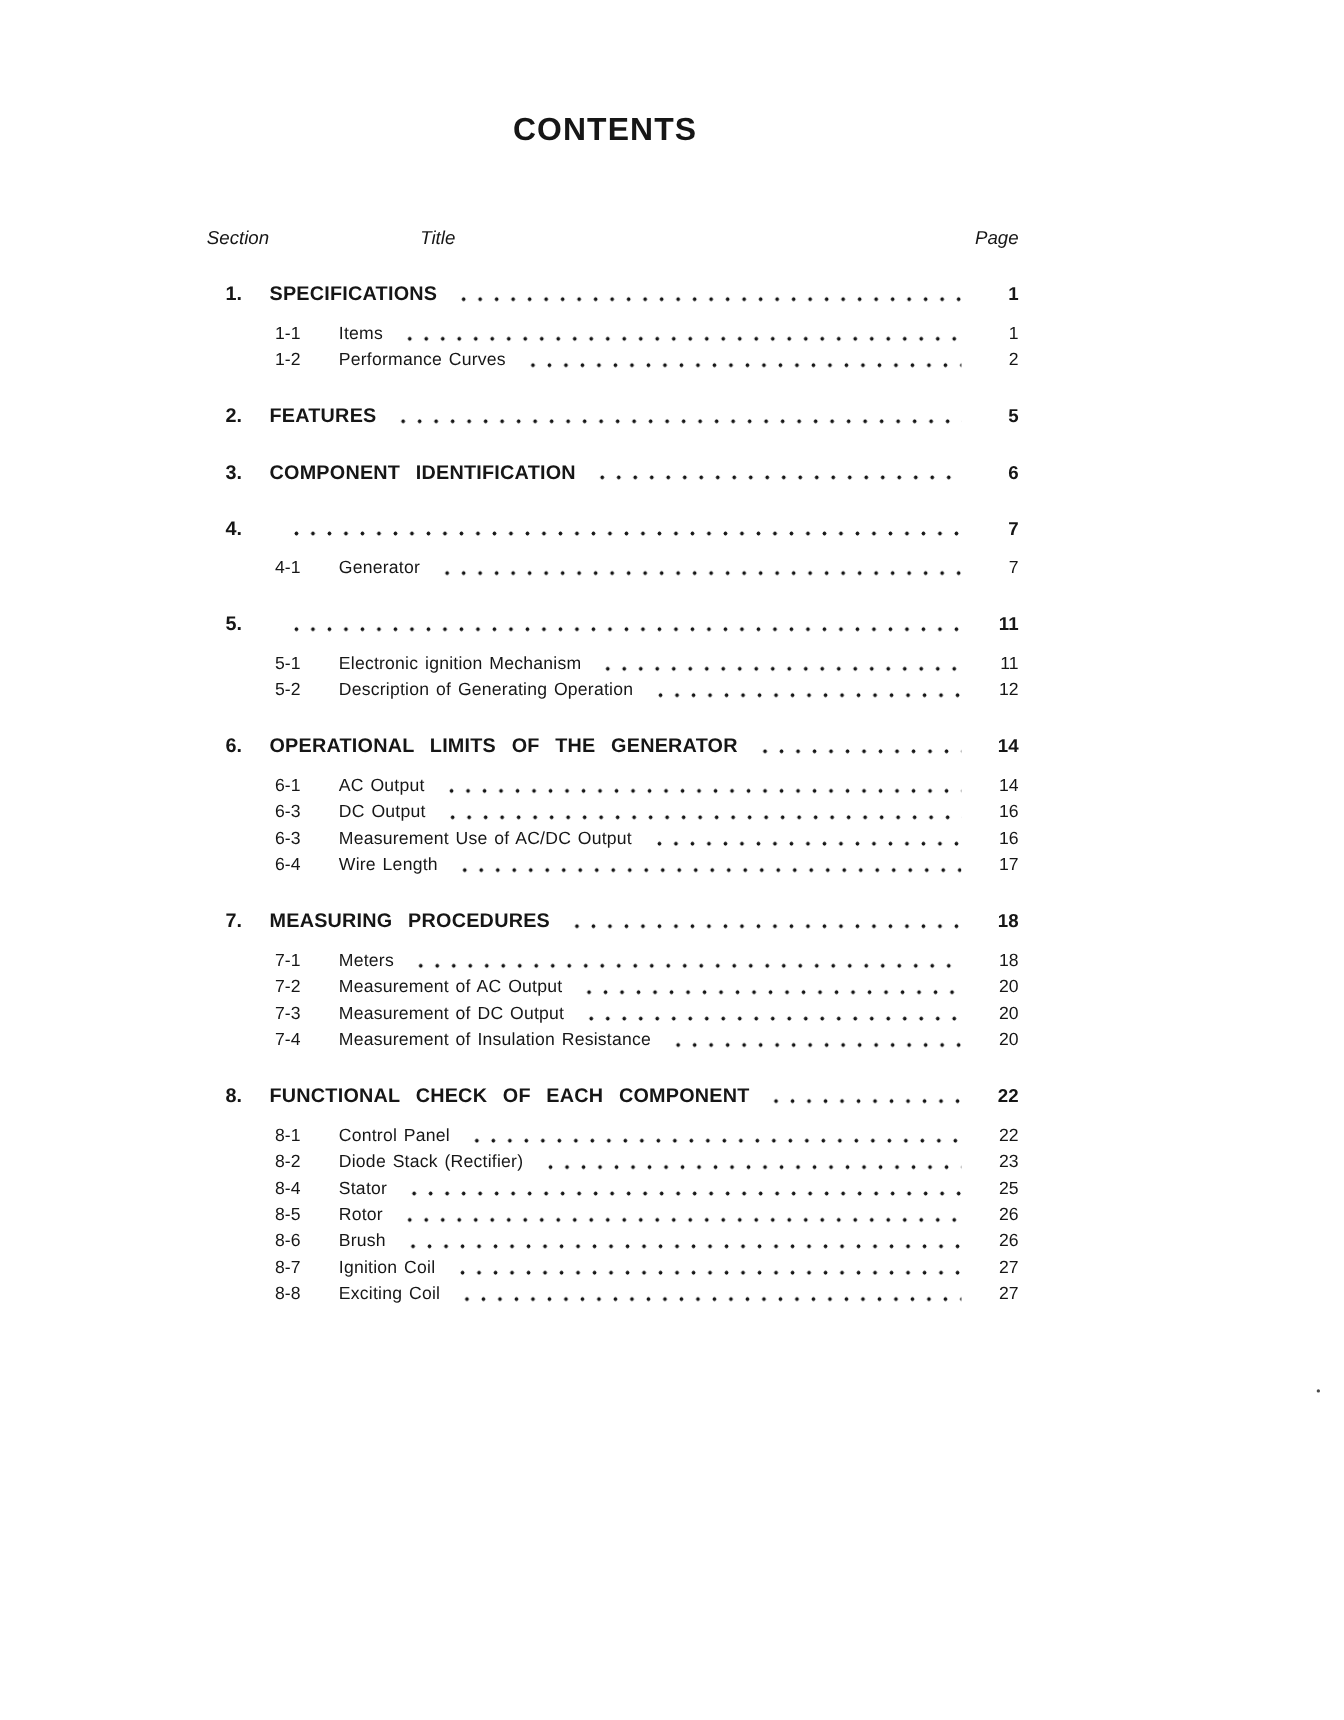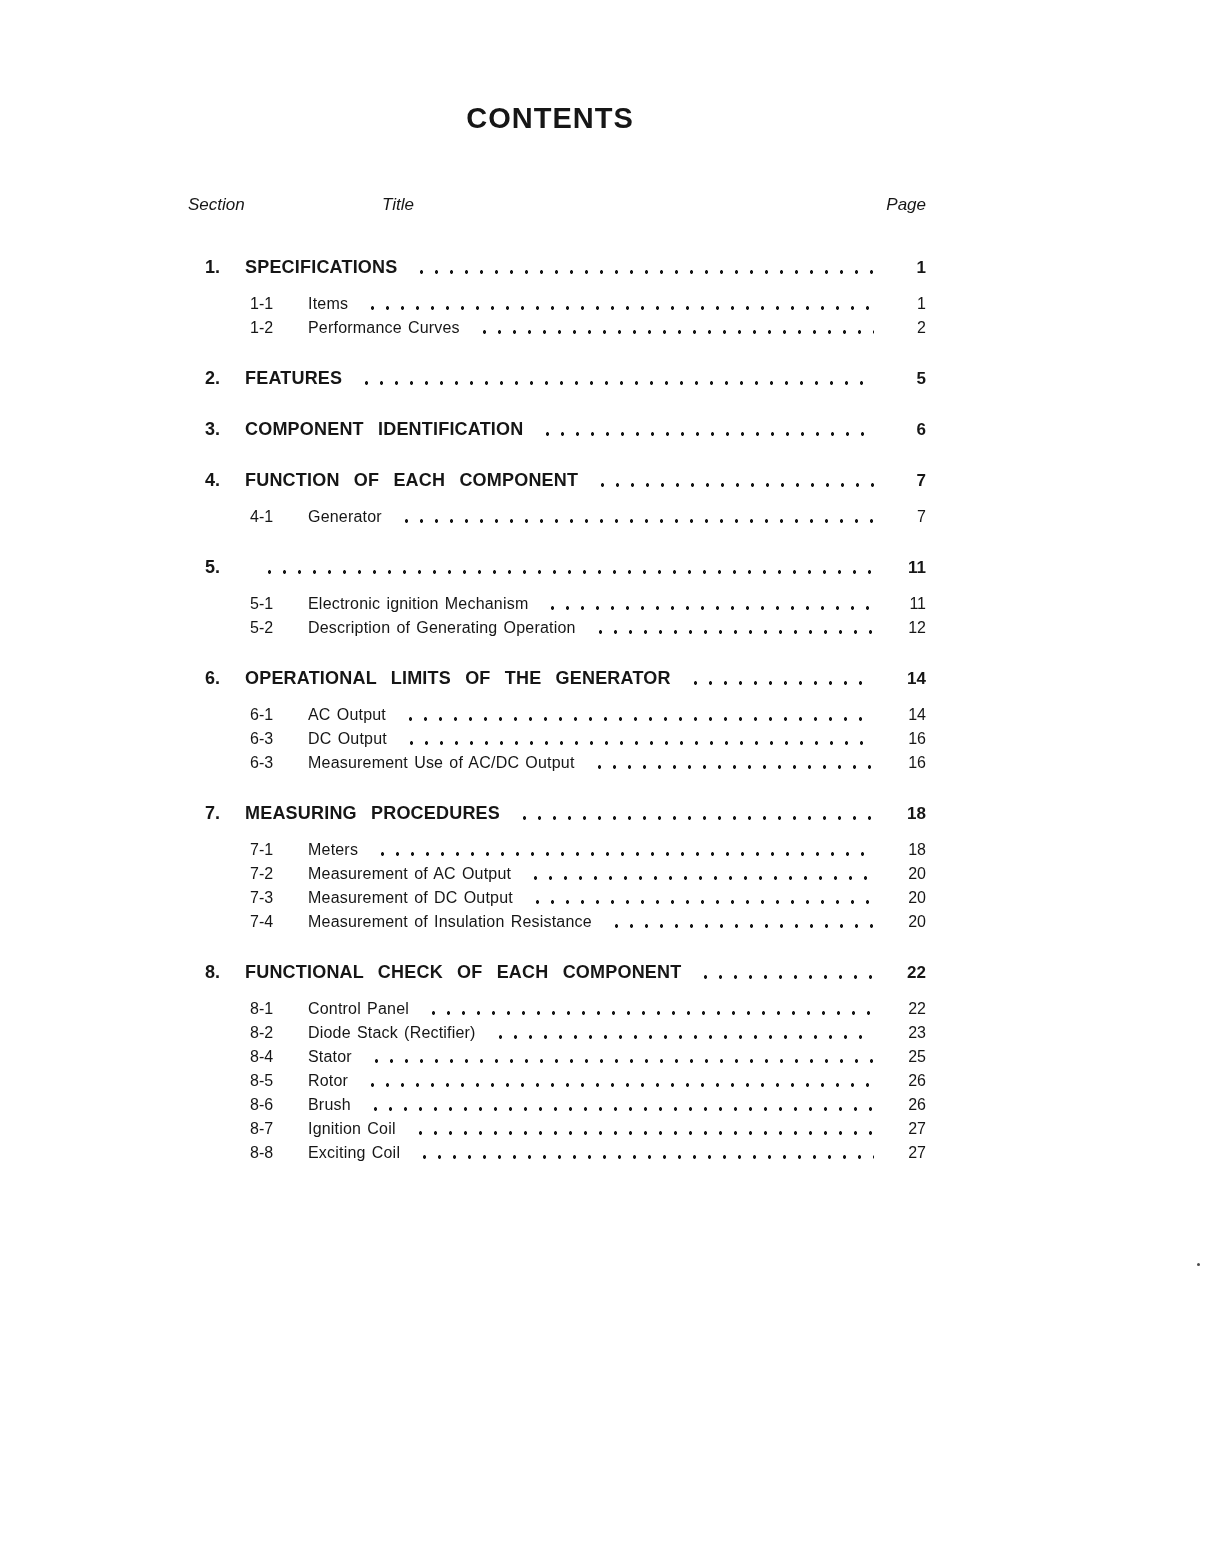--- a/index.html
+++ b/index.html
@@ -24,21 +24,21 @@
     top: 101px; left: 0; right: 0;
     text-align: center;
     font-size: 29px;
     font-weight: 700;
     letter-spacing: 1px;
     line-height: 34px;
     color: var(--ink);
   }
   .col-headers {
     position: absolute;
-    top: 193px; left: 0; right: 0;
+    top: 205px; left: 0; right: 0;
     height: 24px;
     font-style: italic;
     font-size: 17px;
     line-height: 24px;
   }
   .col-headers .col-section { position: absolute; left: 188px; }
   .col-headers .col-title   { position: absolute; left: 382px; }
   .col-headers .col-page    { position: absolute; right: 174px; }
 
   .toc {
@@ -133,21 +133,20 @@
         <span class="pnum">5</span>
       </div>
       <div class="row main">
         <span class="num">3.</span>
         <span class="rtitle">COMPONENT IDENTIFICATION</span>
         <span class="leader"></span>
         <span class="pnum">6</span>
       </div>
       <div class="row main">
         <span class="num">4.</span>
-        <span class="rtitle">FUNCTION OF EACH COMPONENT</span>
         <span class="leader"></span>
         <span class="pnum">7</span>
       </div>
       <div class="subs">
         <div class="row sub">
           <span class="num">4-1</span>
           <span class="rtitle">Generator</span>
           <span class="leader"></span>
           <span class="pnum">7</span>
         </div>
@@ -189,20 +188,26 @@
           <span class="rtitle">DC Output</span>
           <span class="leader"></span>
           <span class="pnum">16</span>
         </div>
         <div class="row sub">
           <span class="num">6-3</span>
           <span class="rtitle">Measurement Use of AC/DC Output</span>
           <span class="leader"></span>
           <span class="pnum">16</span>
         </div>
+        <div class="row sub">
+          <span class="num">6-4</span>
+          <span class="rtitle">Wire Length</span>
+          <span class="leader"></span>
+          <span class="pnum">17</span>
+        </div>
       </div>
       <div class="row main">
         <span class="num">7.</span>
         <span class="rtitle">MEASURING PROCEDURES</span>
         <span class="leader"></span>
         <span class="pnum">18</span>
       </div>
       <div class="subs">
         <div class="row sub">
           <span class="num">7-1</span>

